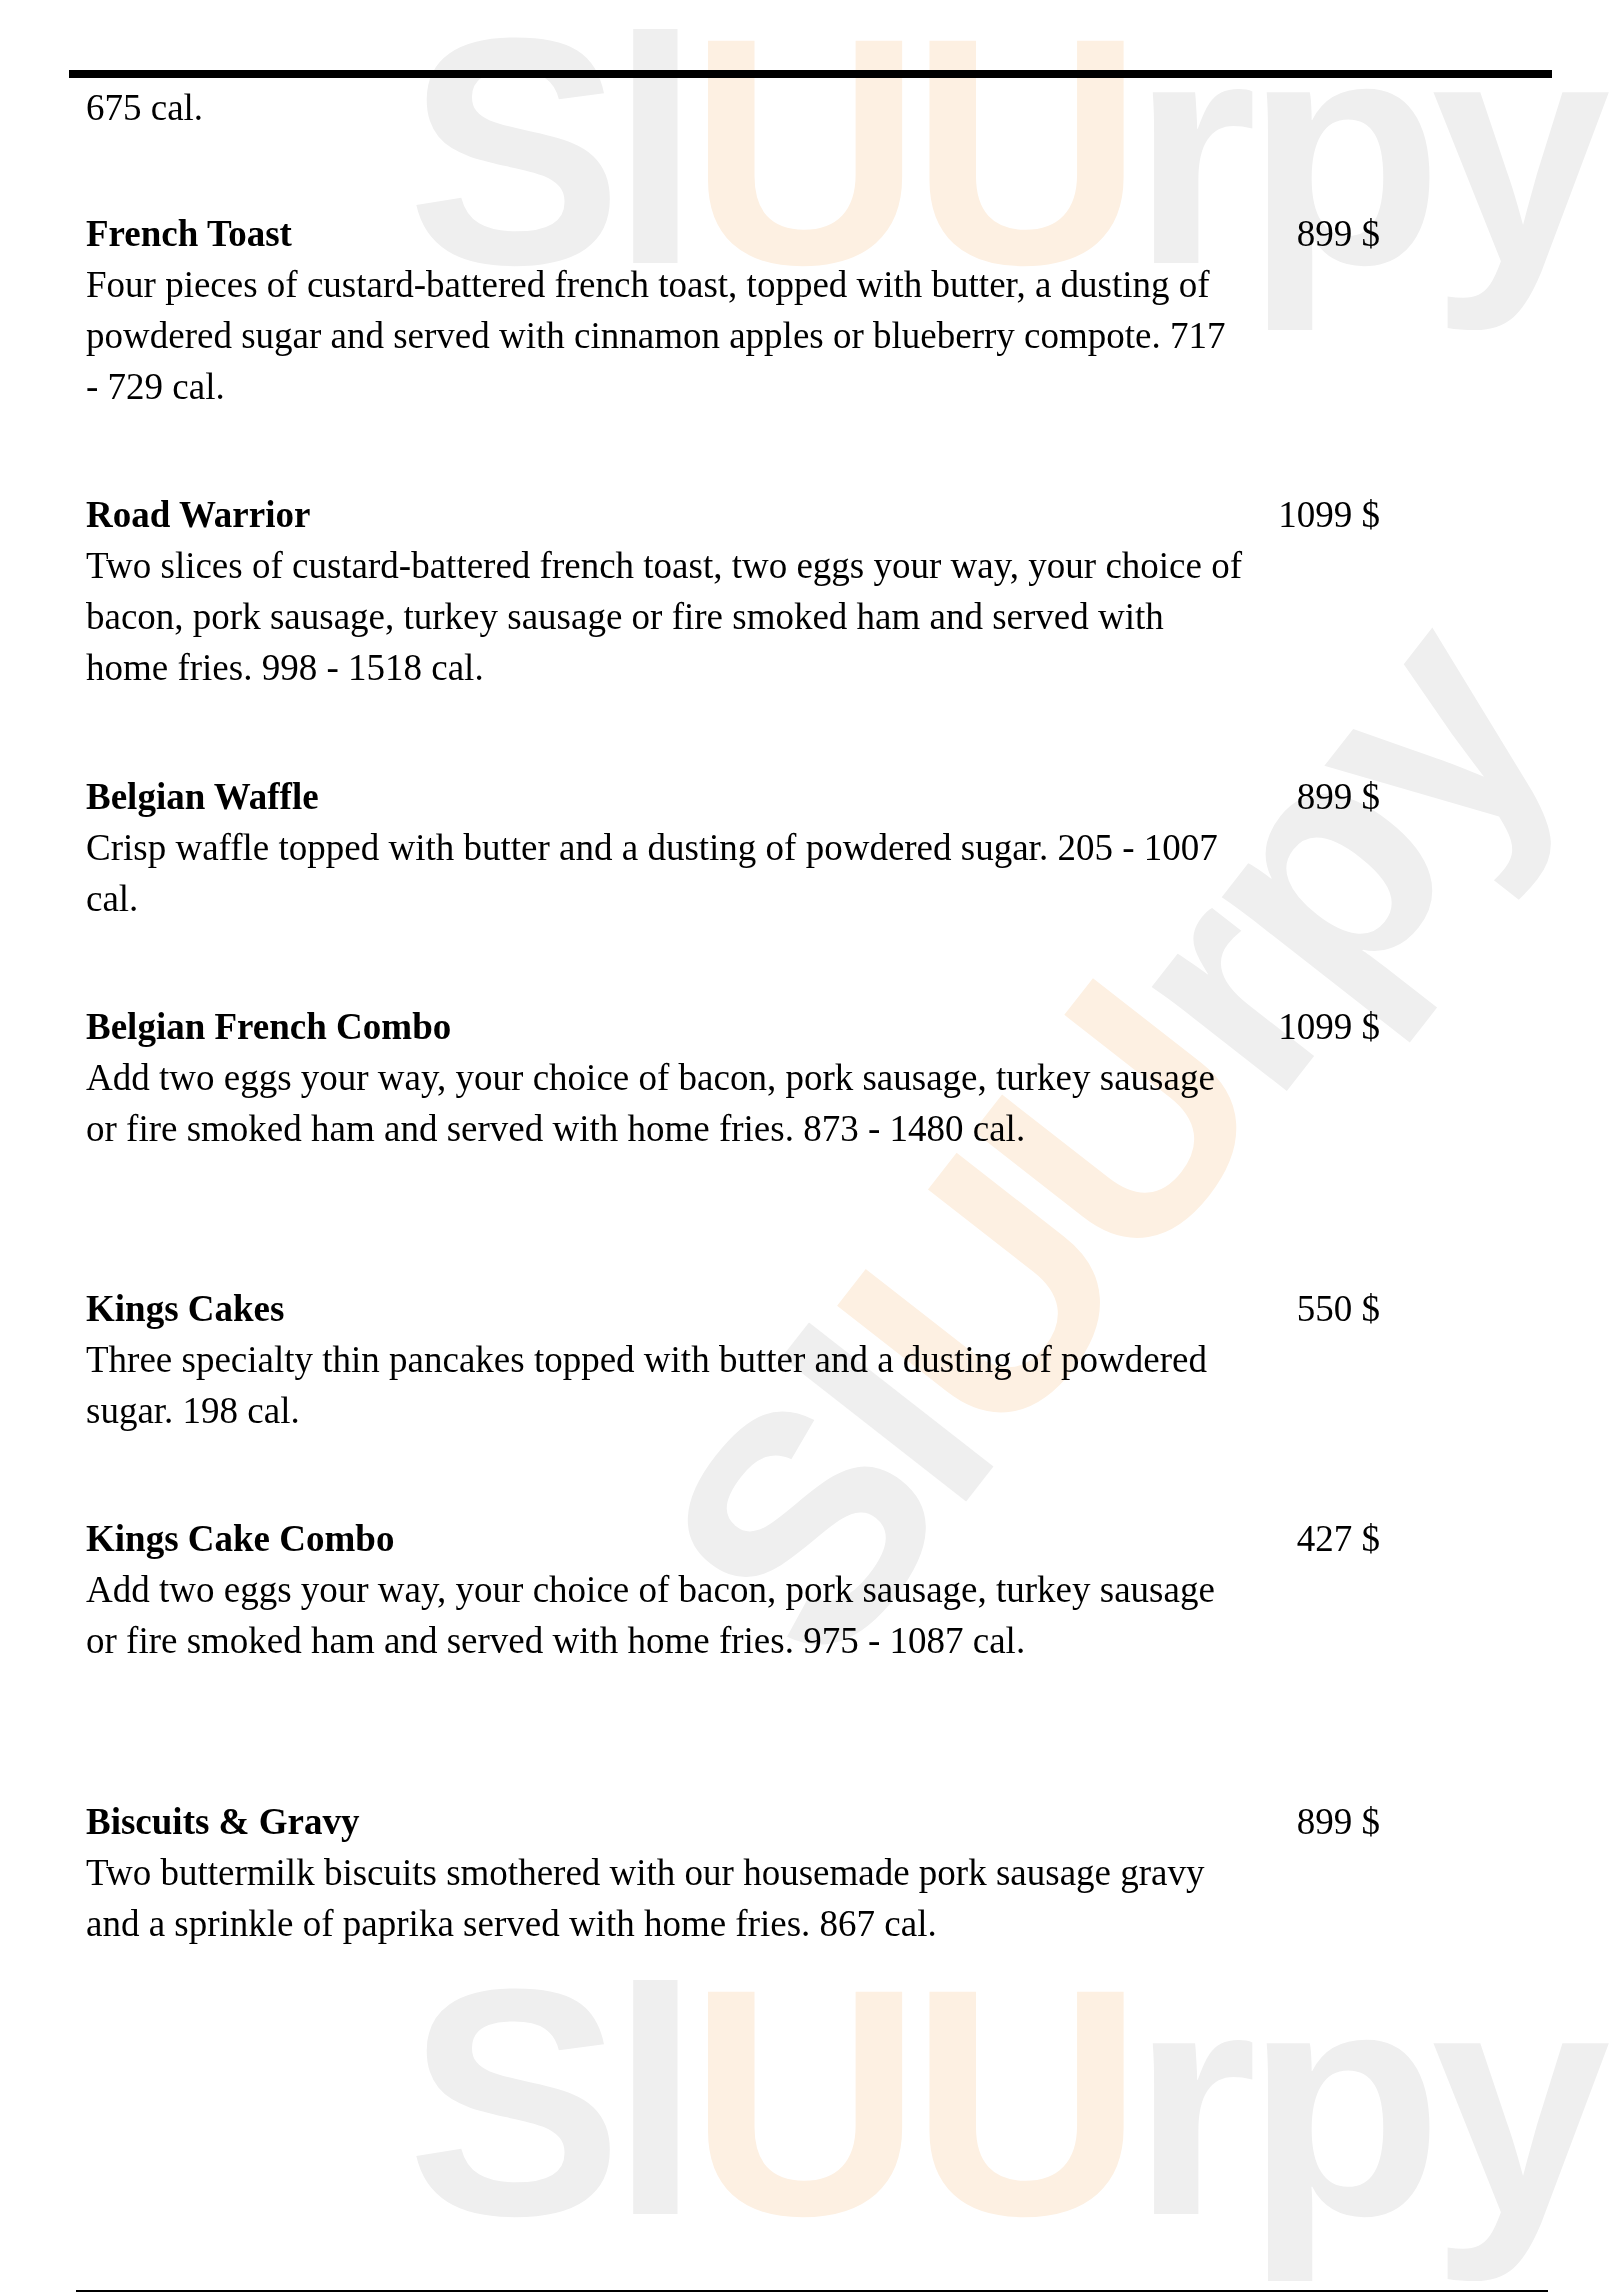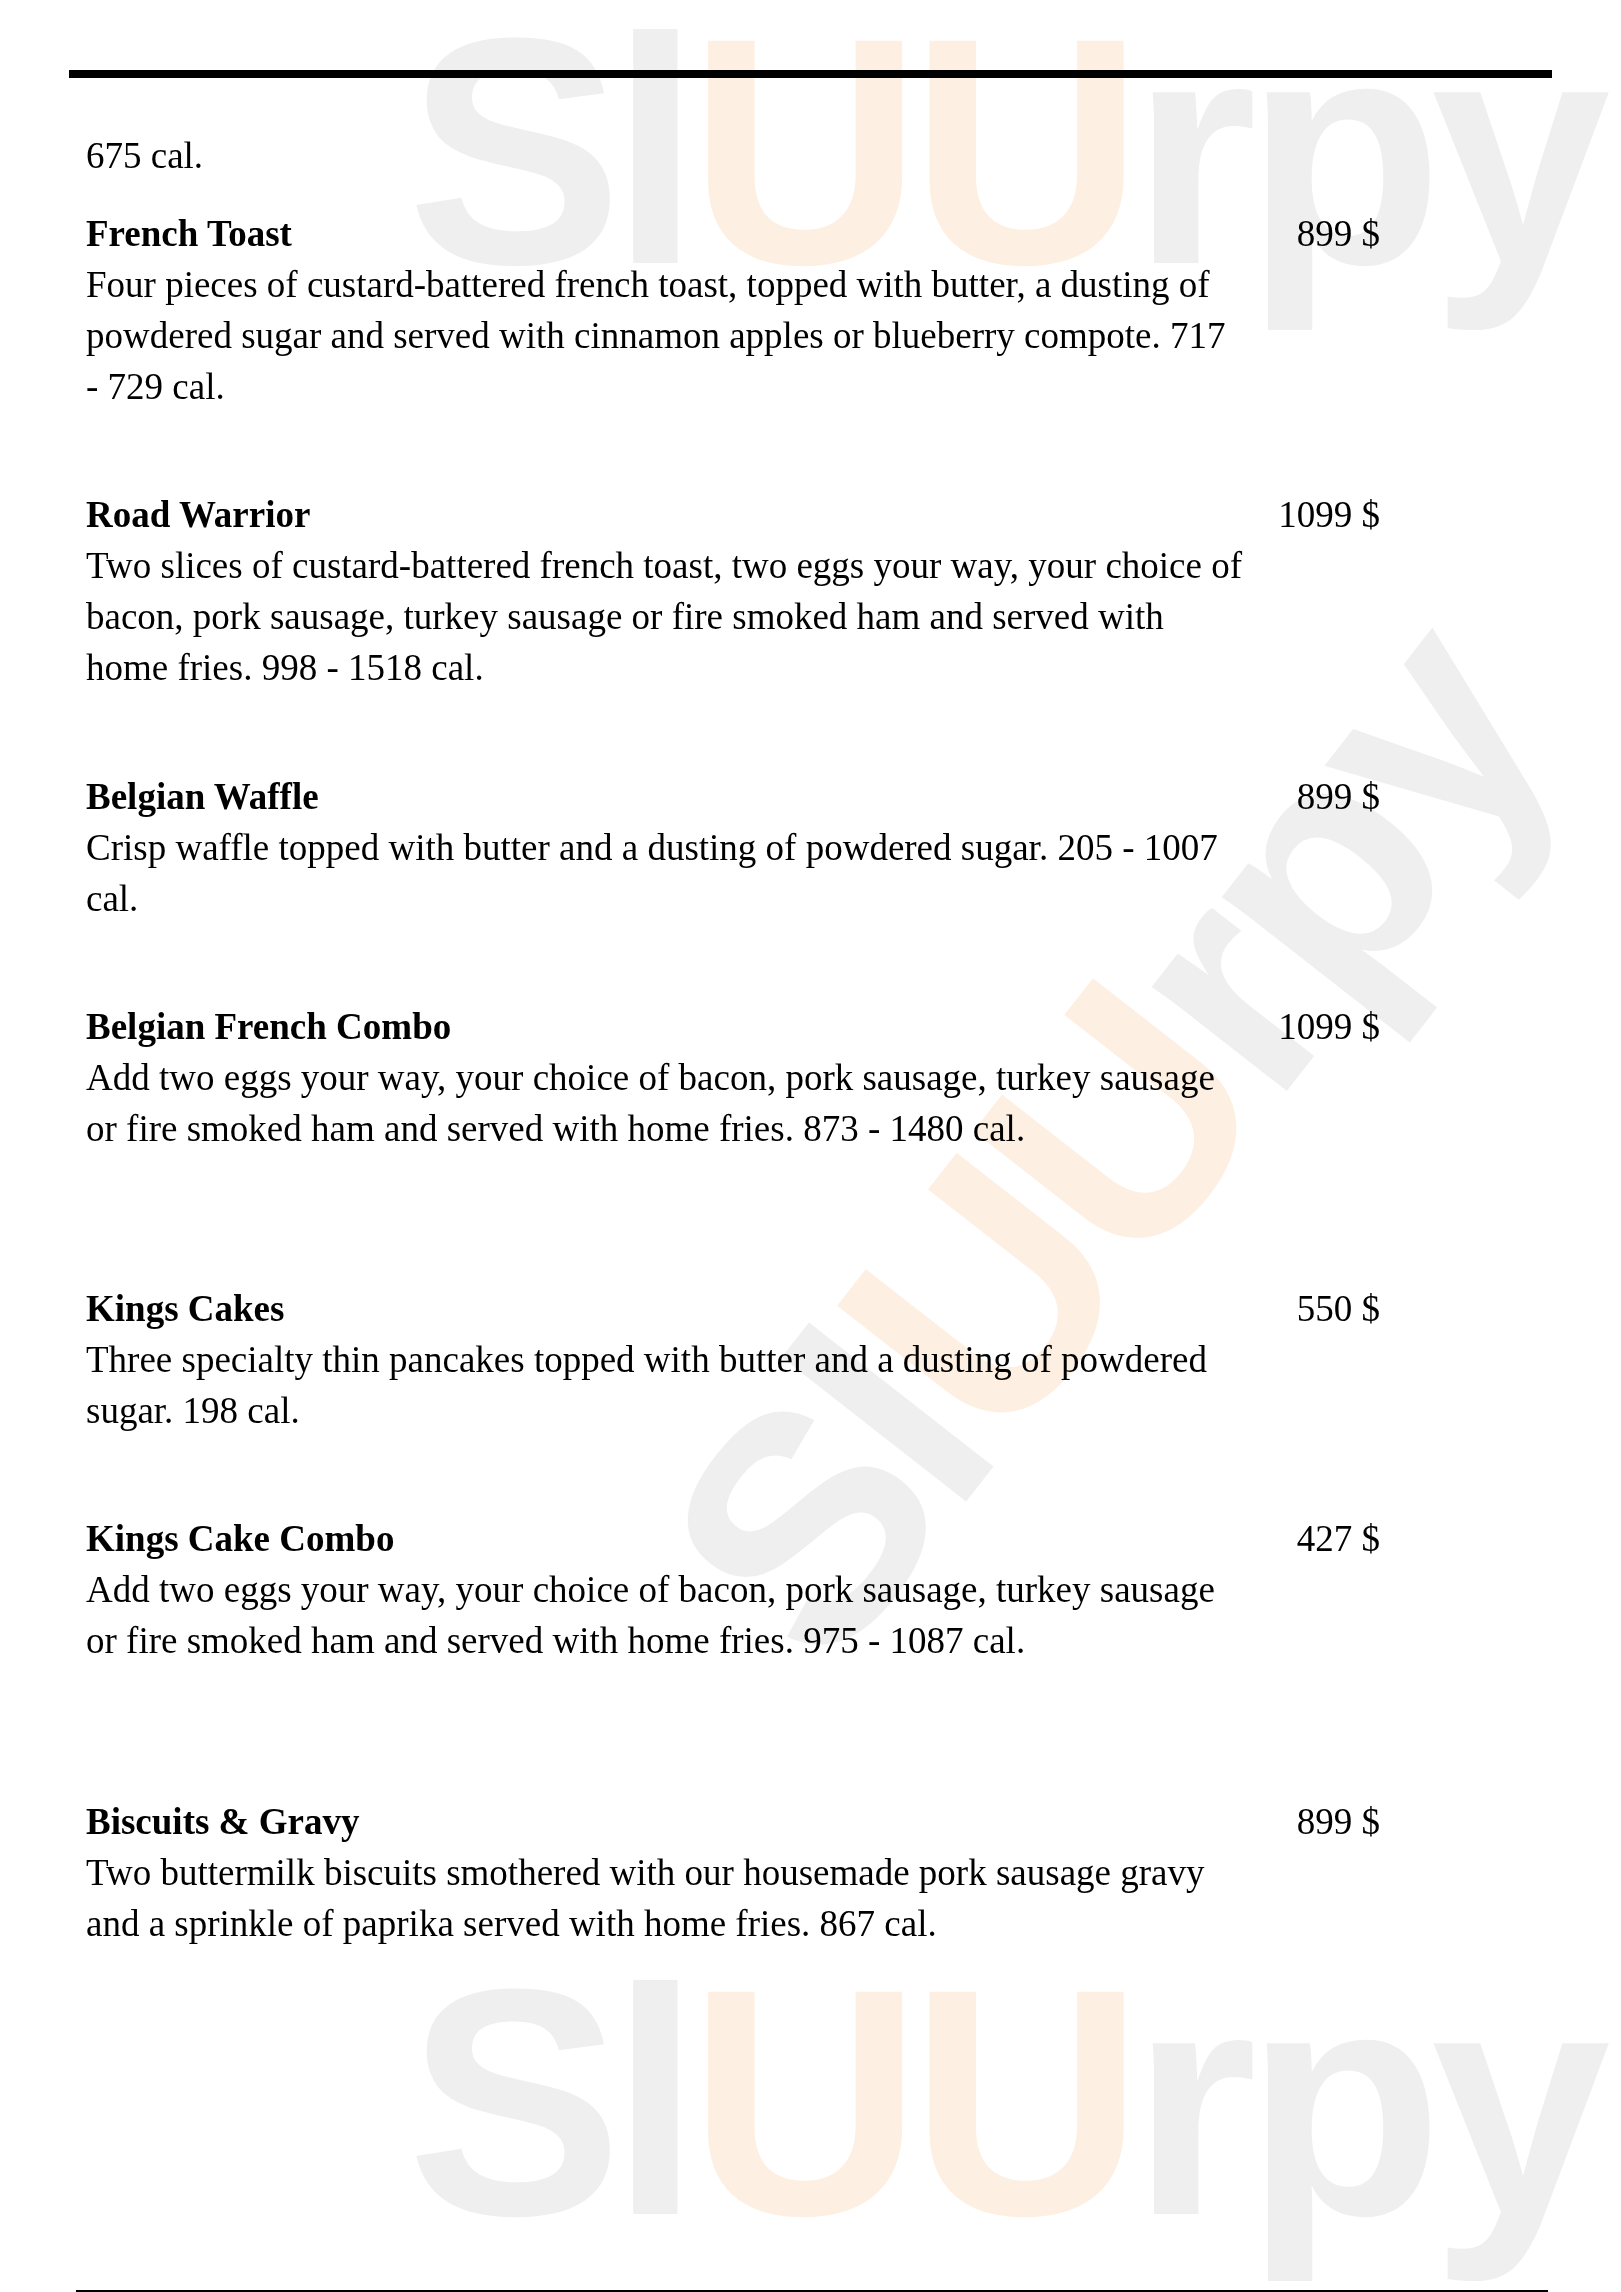--- a/index.html
+++ b/index.html
@@ -22,21 +22,21 @@
     position: absolute; left: 69px; top: 70px; width: 1483px; height: 7.8px; background: #000; z-index: 1;
   }
   .rule-bottom {
     position: absolute; left: 76px; top: 2290px; width: 1472px; height: 2.9px; background: #000; z-index: 1;
   }
   .content { position: absolute; left: 0; top: 0; width: 1621px; z-index: 2; }
   .text {
     position: absolute; left: 86px; width: 1157px;
     font-size: 37px; line-height: 51px; white-space: normal;
   }
-  .cont { top: 82px; margin-top: 48px; }
+  .cont { top: 82px; }
   .item { position: absolute; left: 0; width: 1621px; }
   .item .name { position: absolute; left: 86px; top: 0; font-size: 37px; line-height: 51px; font-weight: bold; }
   .item .desc { position: absolute; left: 86px; top: 51px; width: 1157px; font-size: 37px; line-height: 51px; }
   .item .price { position: absolute; right: 241px; top: 0; font-size: 37px; line-height: 51px; text-align: center; }
 </style>
 </head>
 <body>
 
 <div class="watermark wm1">
   <span class="g">Sl</span><span class="o">UU</span><span class="g">rpy</span>

